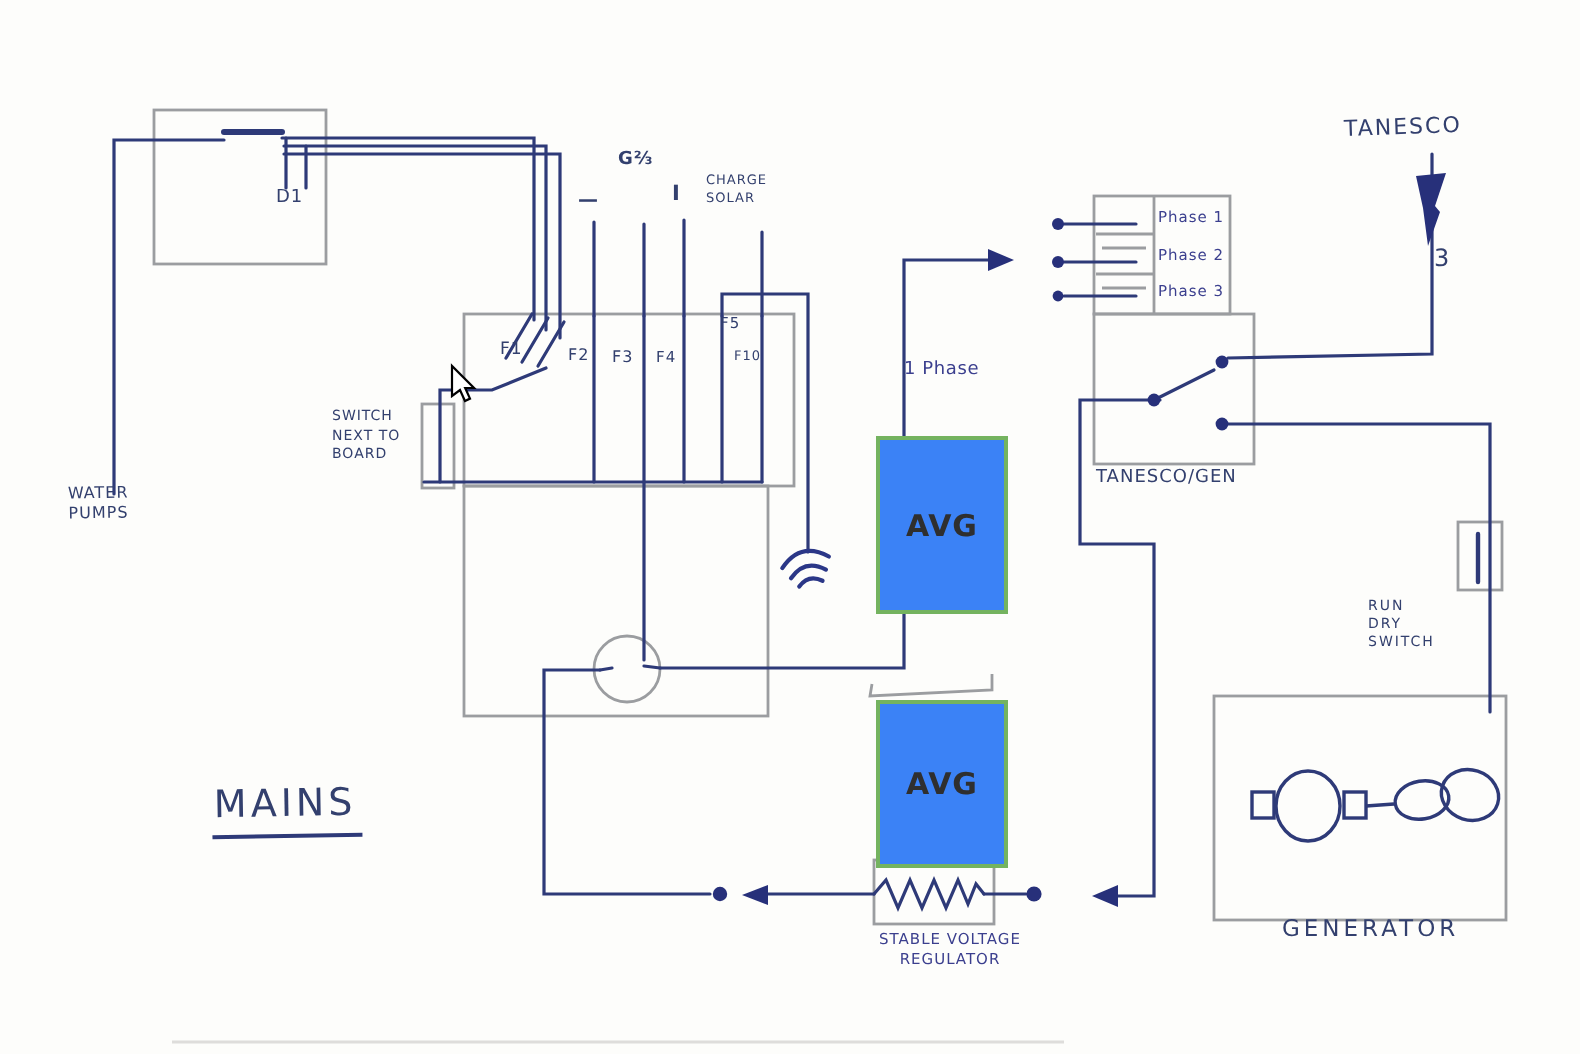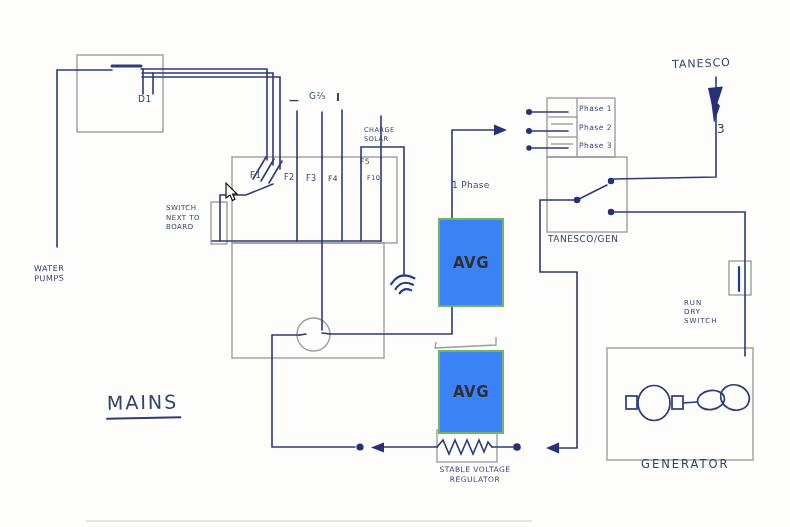--- a/index.html
+++ b/index.html
@@ -149,42 +149,42 @@
     </g>
   </svg>
 
   <div class="avg-box" style="left:438px;top:218px;height:85px;">
     <span>AVG</span>
   </div>
   <div class="avg-box" style="left:438px;top:350px;height:80px;">
     <span>AVG</span>
   </div>
 
-  <div class="lbl" style="left:34px;top:264px;font-size:8px;text-align:center;transform:rotate(-1deg);">WATER
+  <div class="lbl" style="left:34px;top:242px;font-size:8px;text-align:center;transform:rotate(-1deg);">WATER
 PUMPS</div>
 
   <div class="lbl" style="left:138px;top:94px;font-size:9px;">D1</div>
 
   <div class="lbl" style="left:166px;top:204px;font-size:7px;line-height:9.5px;">SWITCH
 NEXT TO
 BOARD</div>
 
   <div class="lbl mains" style="left:106px;top:391px;">MAINS</div>
 
   <div class="lbl" style="left:250px;top:170px;font-size:8.5px;">F1</div>
   <div class="lbl" style="left:284px;top:173px;font-size:8px;">F2</div>
   <div class="lbl" style="left:306px;top:174px;font-size:8px;">F3</div>
   <div class="lbl" style="left:328px;top:174px;font-size:7.5px;">F4</div>
   <div class="lbl" style="left:348px;top:157px;font-size:7.5px;padding-left:12px;">F5</div>
   <div class="lbl" style="left:367px;top:174px;font-size:6.5px;text-align:right;">F10</div>
 
   <div class="lbl" style="left:289px;top:95px;font-size:10px;font-weight:bold;">—</div>
-  <div class="lbl" style="left:309px;top:91px;font-size:9px;">G⅔</div>
+  <div class="lbl" style="left:309px;top:75px;font-size:9px;font-weight:bold;">G⅔</div>
   <div class="lbl" style="left:336px;top:91px;font-size:10.5px;font-weight:bold;">I</div>
-  <div class="lbl" style="left:364px;top:86px;font-size:6.5px;line-height:8.5px;margin-top:40px;">CHARGE
+  <div class="lbl" style="left:353px;top:86px;font-size:6.5px;line-height:8.5px;">CHARGE
 SOLAR</div>
 
   <div class="lbl ink2" style="left:452px;top:180px;font-size:9px;letter-spacing:.3px;">1 Phase</div>
 
   <div class="lbl" style="left:672px;top:57px;font-size:11px;letter-spacing:1px;transform:rotate(-2deg);">TANESCO</div>
   <div class="lbl" style="left:717px;top:122px;font-size:12px;">3</div>
 
   <div class="lbl ink2" style="left:579px;top:104px;font-size:7.5px;">Phase 1</div>
   <div class="lbl ink2" style="left:579px;top:123px;font-size:7.5px;">Phase 2</div>
   <div class="lbl ink2" style="left:579px;top:141px;font-size:7.5px;">Phase 3</div>

